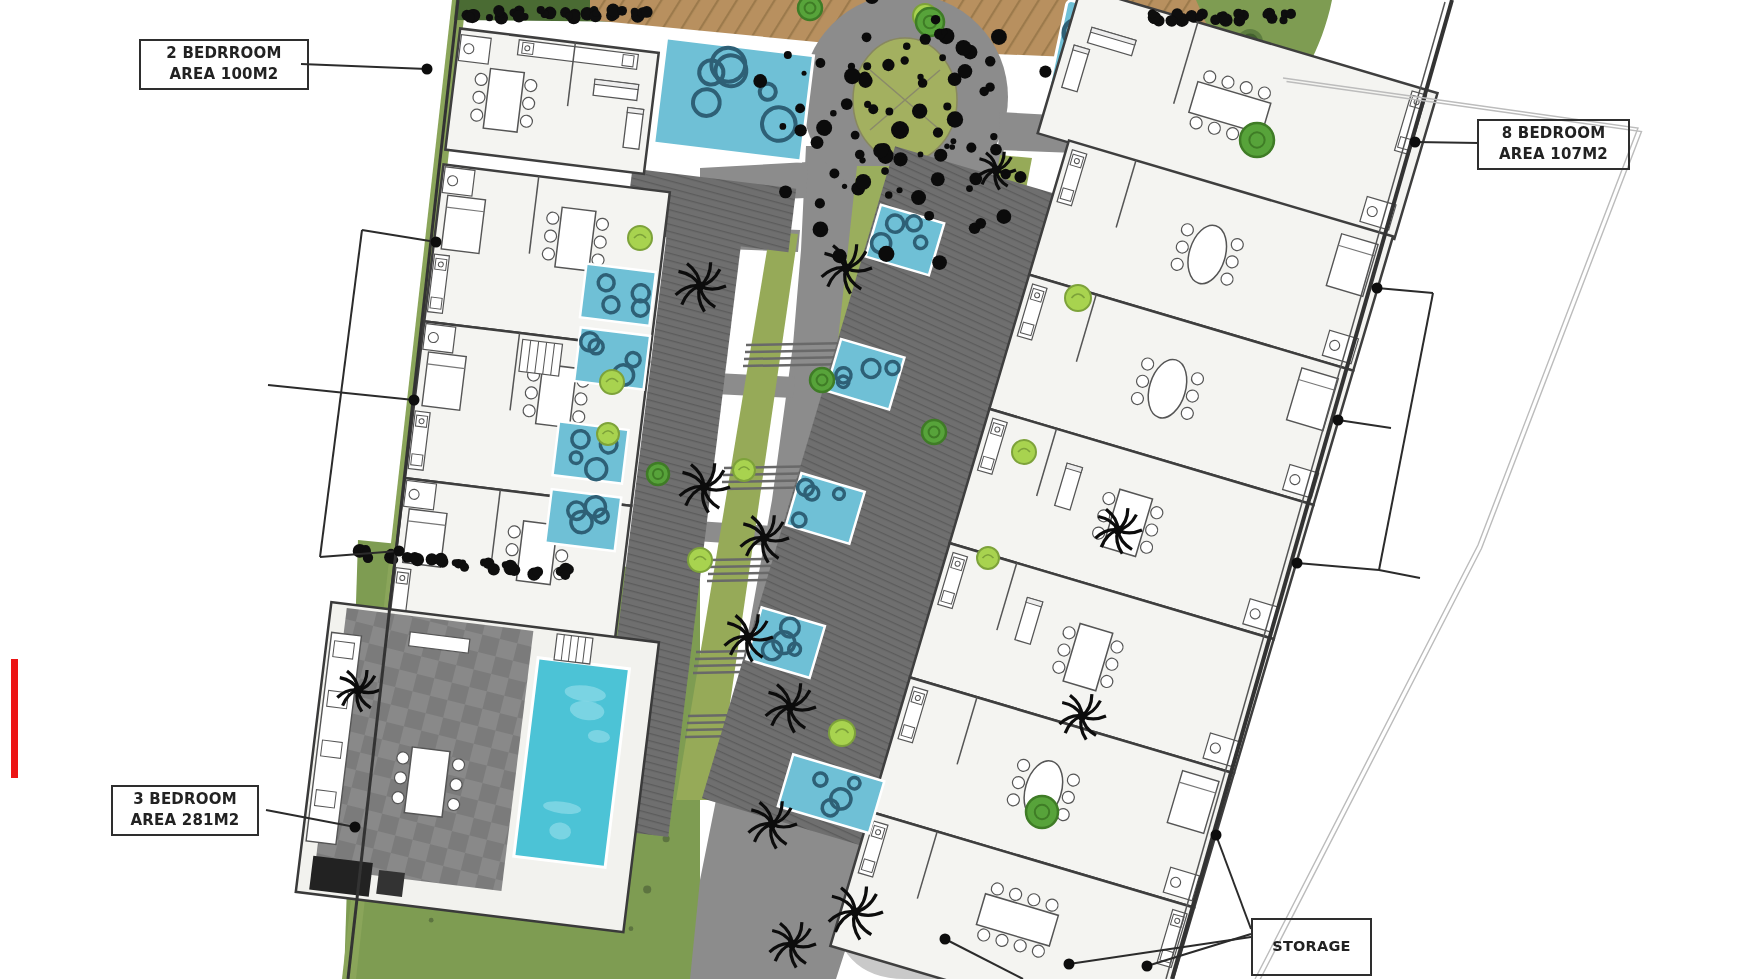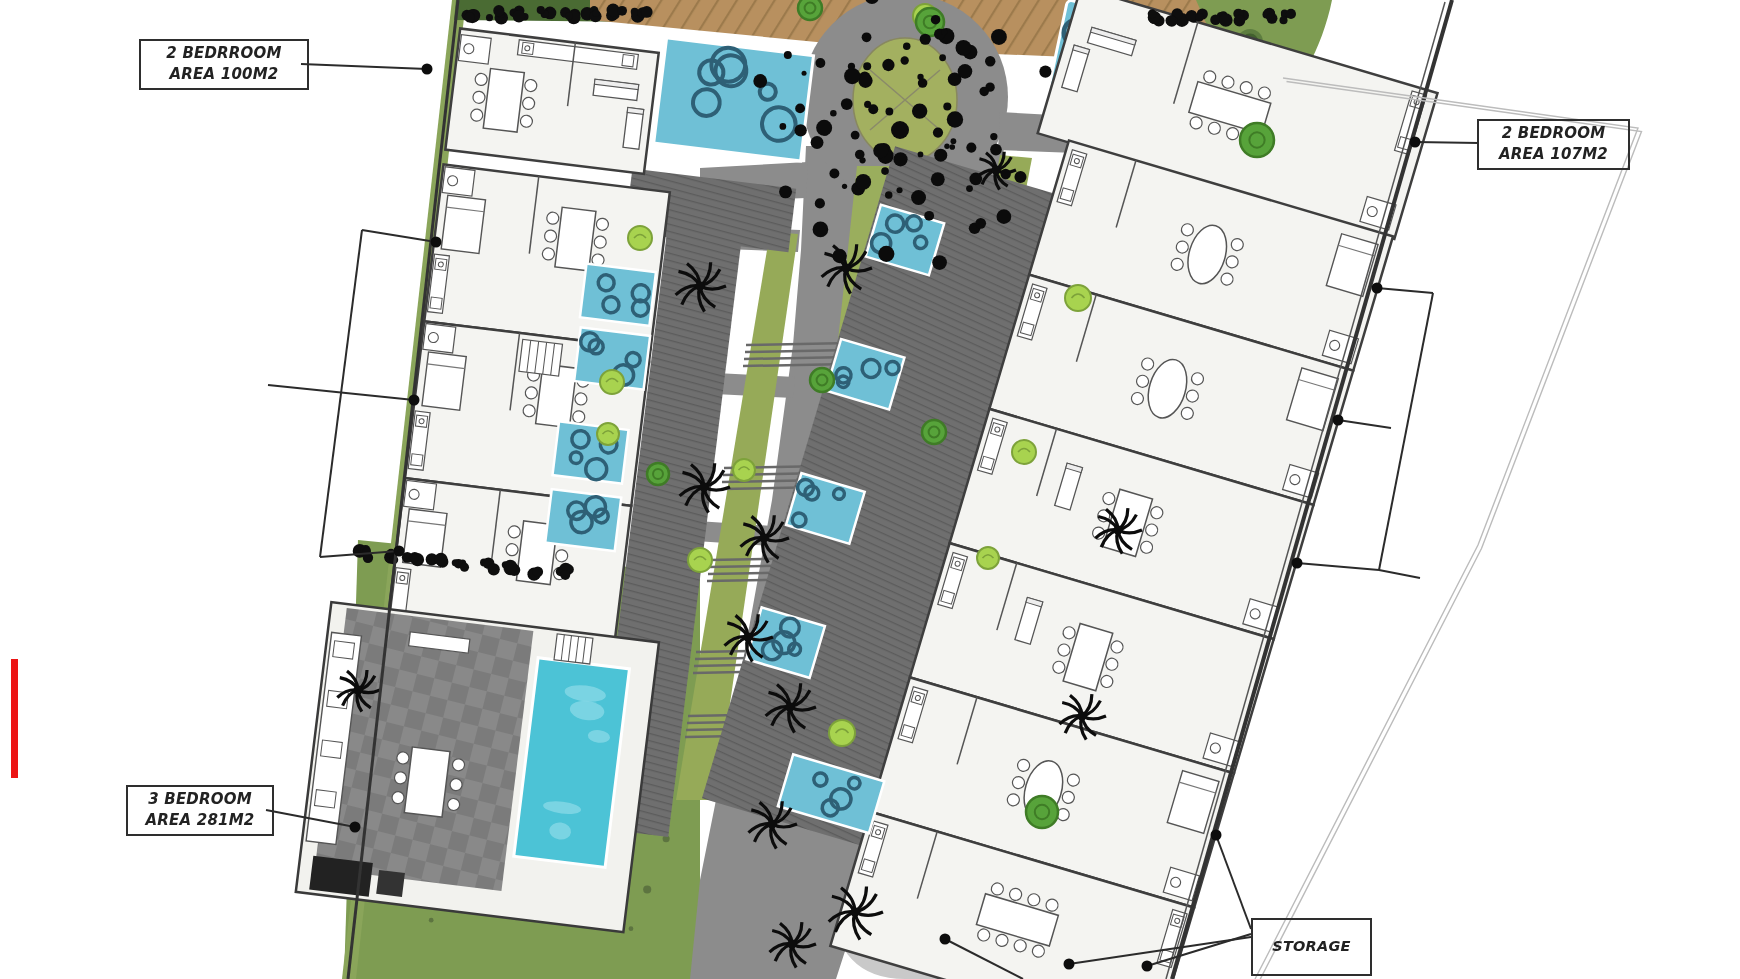--- a/index.html
+++ b/index.html
@@ -1,17 +1,17 @@
 <!DOCTYPE html>
 <html><head>
 <meta charset="utf-8">
 <style>
   html,body{margin:0;padding:0;background:#ffffff;width:1740px;height:979px;overflow:hidden;
     font-family:"DejaVu Sans","Liberation Sans",sans-serif;}
-  #stage{position:relative;width:1476px;height:979px;background:#fff;font-style:italic;}
+  #stage{position:relative;width:1476px;height:979px;background:#fff;}
   #plan-svg{position:absolute;left:0;top:0;}
   .plan-label{position:absolute;border:2.5px solid #2e2e2e;background:transparent;
     color:#222;font-weight:bold;font-size:15px;line-height:1.42;text-align:center;
     padding:2px 4px;letter-spacing:.2px;white-space:nowrap;}
   .plan-label span{display:block;}
   #label-storage{font-size:14.5px;border-width:2px;padding:16px 4px;line-height:1.5;}
   #red-marker{position:absolute;left:11px;top:659px;width:7px;height:119px;background:#ec1414;}
 </style>
 </head>
 <body>
@@ -850,24 +850,24 @@
           <circle cx="945" cy="939" r="5.5" fill="#0d0d0d" stroke="none" stroke-width="0"></circle>
         </g>
       </g>
   </svg>
 
   <div class="plan-label" id="label-100" style="left:139px;top:39px;width:158px;">
     <span>2 BEDRROOM</span>
     <span>AREA 100M2</span>
   </div>
   <div class="plan-label" id="label-107" style="left:1477px;top:119px;width:141px;">
-    <span>2 BEDROOM</span>
+    <span>8 BEDROOM</span>
     <span>AREA 107M2</span>
   </div>
-  <div class="plan-label" id="label-281" style="left:126px;top:785px;width:136px;">
+  <div class="plan-label" id="label-281" style="left:111px;top:785px;width:136px;">
     <span>3 BEDROOM</span>
     <span>AREA 281M2</span>
   </div>
   <div class="plan-label" id="label-storage" style="left:1251px;top:918px;width:109px;">
     <span>STORAGE</span>
   </div>
 
   <div id="red-marker"></div>
 </div>
 

